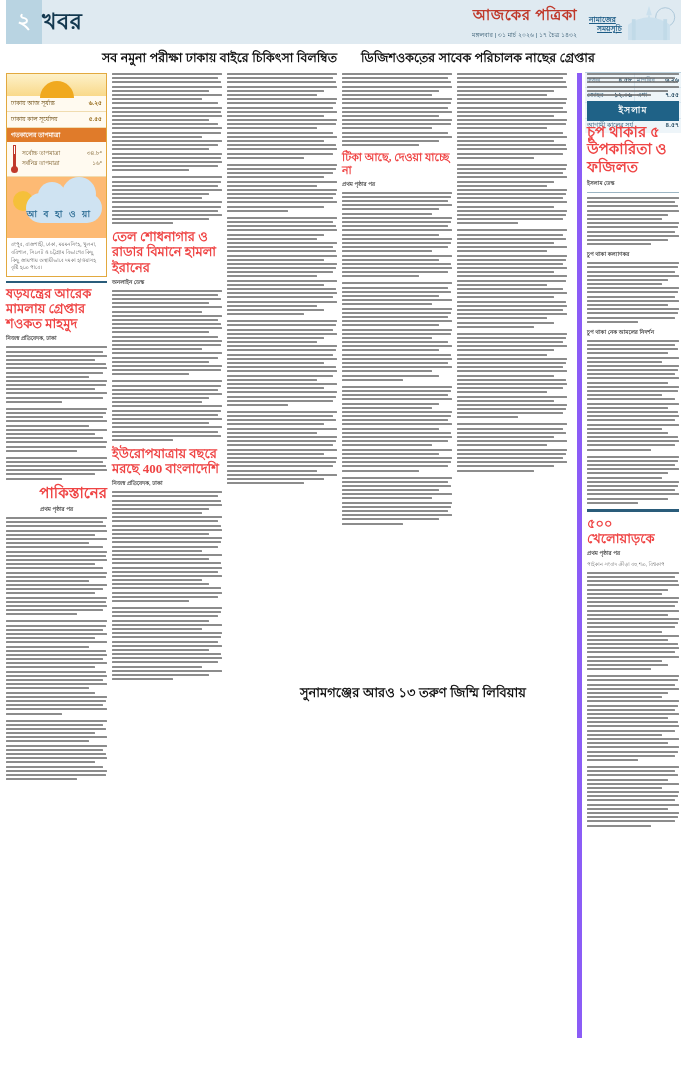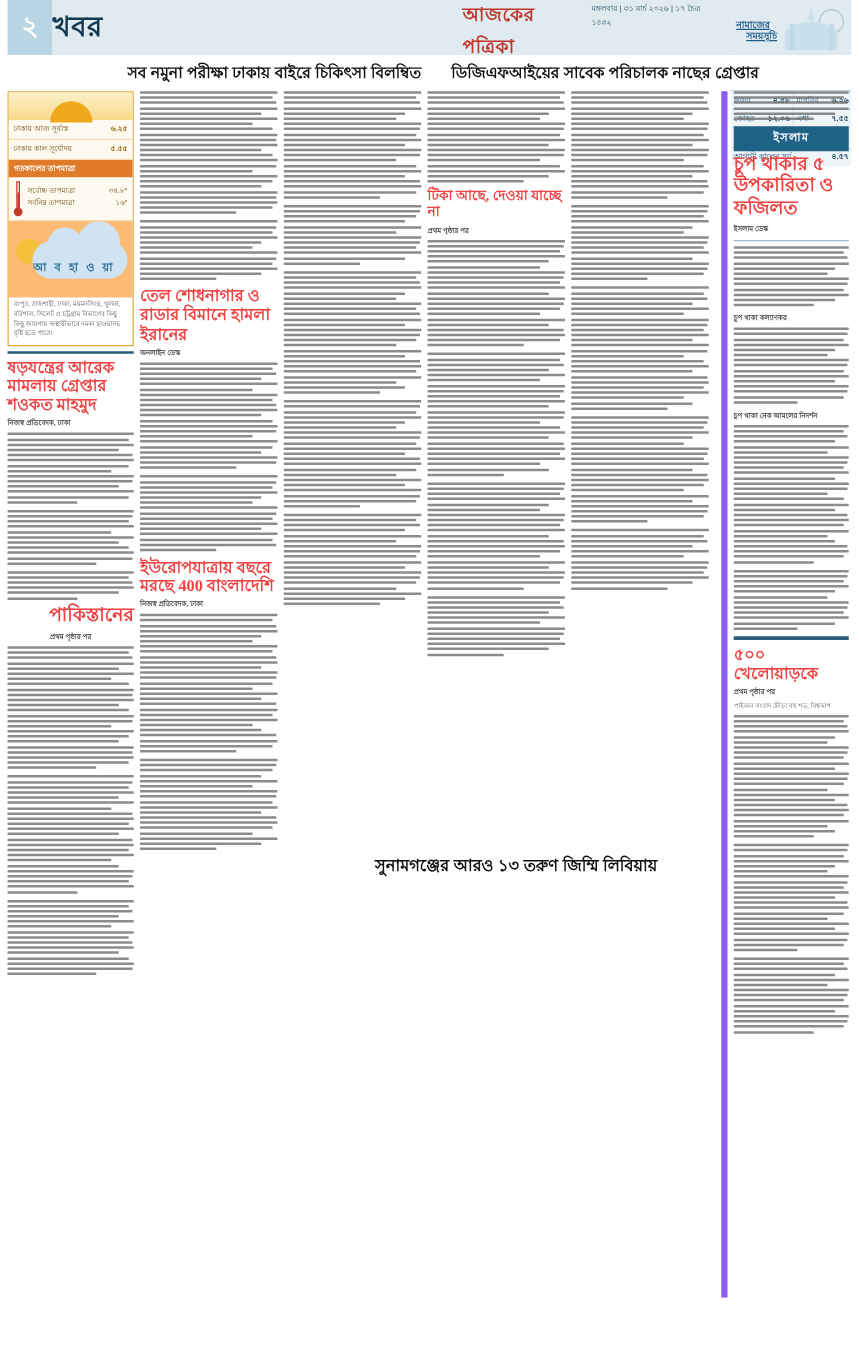--- a/index.html
+++ b/index.html
@@ -16,21 +16,21 @@
   
   .masthead { position:relative; height:44px; display:flex; align-items:stretch; }
   .pagenum-box {
     width:36px; background:#b9d4e2; display:flex; align-items:center; justify-content:center;
     font-size:21px; color:#ffffff; font-weight:bold;
   }
   .section-name {
     background:#dfeaf1; flex:1; display:flex; align-items:center; padding-left:0;
     font-size:22px; font-weight:bold; color:#13384f; letter-spacing:.5px;
   }
-  .mast-right { background:#dfeaf1; display:flex; flex-direction:row; 
+  .mast-right { background:#dfeaf1; display:flex; flex-direction:column; align-items:flex-end;
     justify-content:center; padding-right:8px; width:215px; }
   .brand { font-size:15px; font-weight:bold; color:#c0392b; letter-spacing:.5px; }
   .dateline { font-size:6.2px; color:#30566d; margin-top:2px; }
   .namaz-box { width:96px; background:#dfeaf1; position:relative; overflow:hidden; }
   .namaz-title { font-size:7.5px; color:#1d5c86; font-weight:bold; position:absolute; left:4px; top:16px; line-height:1.15;text-decoration:underline; }
   .mosque { position:absolute; right:3px; top:2px; width:58px; height:40px; opacity:.55; }
 
   
   .prayer-wrap { position:absolute; right:6px; top:72px; width:96px; background:#eef5f9;
       border-top:1px solid #bcd3e0; font-size:6.2px; color:#123a52; }
@@ -153,21 +153,21 @@
       <tr class="prayer-foot">
         <td colspan="3" class="p-lbl">আগামী কালের সূর্য</td>
         <td class="p-val">৪.৫৭</td>
       </tr>
     </tbody>
       </table>
   </div>
 
   <div class="top-heads">
     <div class="h">সব নমুনা পরীক্ষা ঢাকায় বাইরে চিকিৎসা বিলম্বিত</div>
-    <div class="h">ডিজিএফআইয়ের সাবেক পরিচালক নাছের গ্রেপ্তার</div>
+    <div class="h">ডিজিশওকত়ের সাবেক পরিচালক নাছের গ্রেপ্তার</div>
   </div>
 
   <div class="body-grid">
 
     <div class="col col-left">
 
       <div class="weather">
         <div class="sunband">
           <div class="sun"></div>
         </div>

